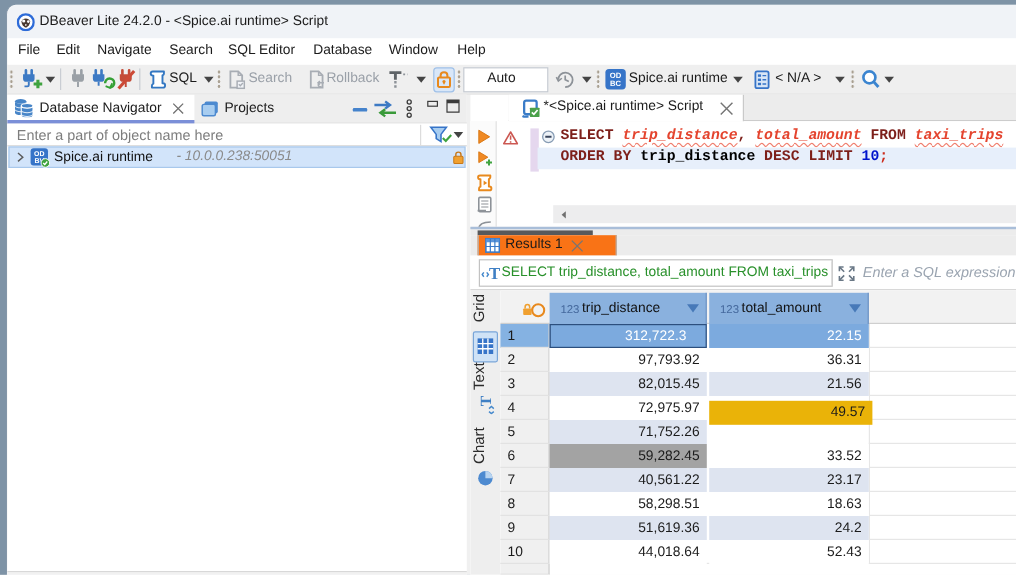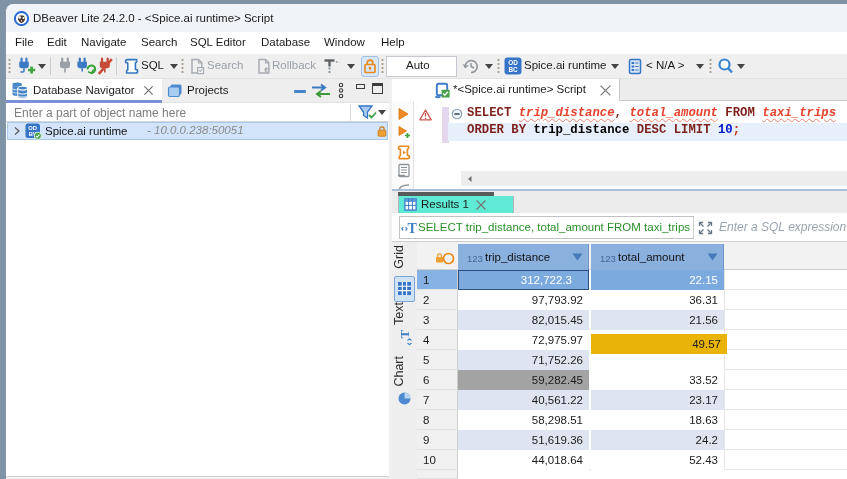--- a/index.html
+++ b/index.html
@@ -54,21 +54,21 @@
 .errid { color:#e4442e; font-style:italic; text-decoration:underline; text-decoration-style:wavy; text-decoration-color:#f08070; text-decoration-thickness:1px; text-underline-offset:2px;}
 .num { color:#0013cc; font-weight:bold; }
 .semi { color:#cc2a1a; }
 #escroll { position:absolute; left:69px; top:70px; width:386px; height:15px; background:#ededee; }
 
 #rdivider { position:absolute; left:386px; top:110px; width:455px; height:7px; background:#ececec; border-top:2px solid #a9bed9; }
 #rdarkbar { position:absolute; left:6px; top:1px; width:96px; height:4px; background:#58595b; }
 
 #results { position:absolute; left:386px; top:117px; width:455px; height:283px; background:#ffffff; }
 #rtabs { position:absolute; left:0; top:0; width:455px; height:17px; background:#ececec; }
-#rtab { position:absolute; left:6px; top:0; width:116px; height:17px; background:#5eead4; border-left:1px solid #b5b5b5; border-right:1px solid #b5b5b5; }
+#rtab { position:absolute; left:6px; top:0; width:116px; height:17px; background:#f97316; border-left:1px solid #b5b5b5; border-right:1px solid #b5b5b5; }
 #rfilter { position:absolute; left:0; top:17px; width:455px; height:29px; background:#fff; border-bottom:1px solid #cfcfcf; }
 #rstrip { position:absolute; left:0; top:46px; width:25px; height:237px; background:#eeeeee; }
 .vlabel { position:absolute; left:0; width:25px; text-align:center; font-size:12.5px; color:#2b2b2b;
   writing-mode:vertical-rl; transform:rotate(180deg); }
 
 #grid { position:absolute; left:25px; top:46px; width:430px; height:237px; background:#fff; }
 #ghead { position:absolute; left:0; top:0; width:430px; height:28px; background:#f2f2f2; border-bottom:1px solid #cfcfcf;text-align:center;}
 .hcell { position:absolute; top:2px; height:26px; background:#8ab1de; border-right:1px solid #6f94c4; }
 .hname { position:absolute; top:7px; font-size:11.5px; color:#111; }
 .h123 { position:absolute; top:9px; font-size:9.5px; color:#44689c; }

